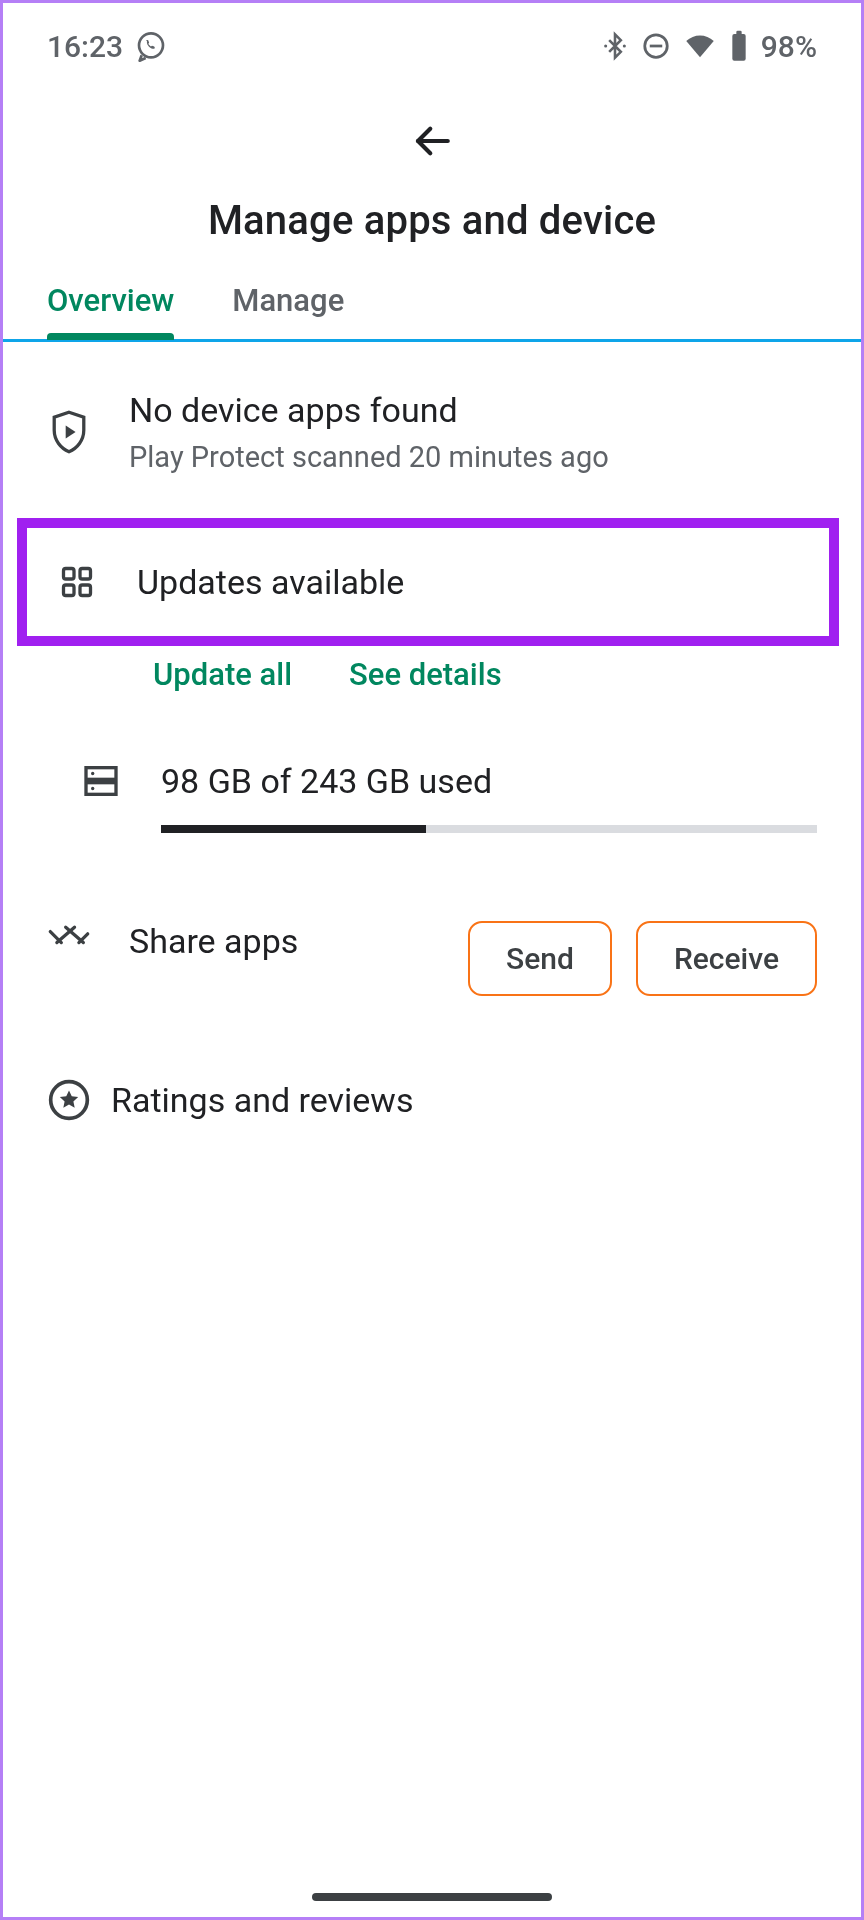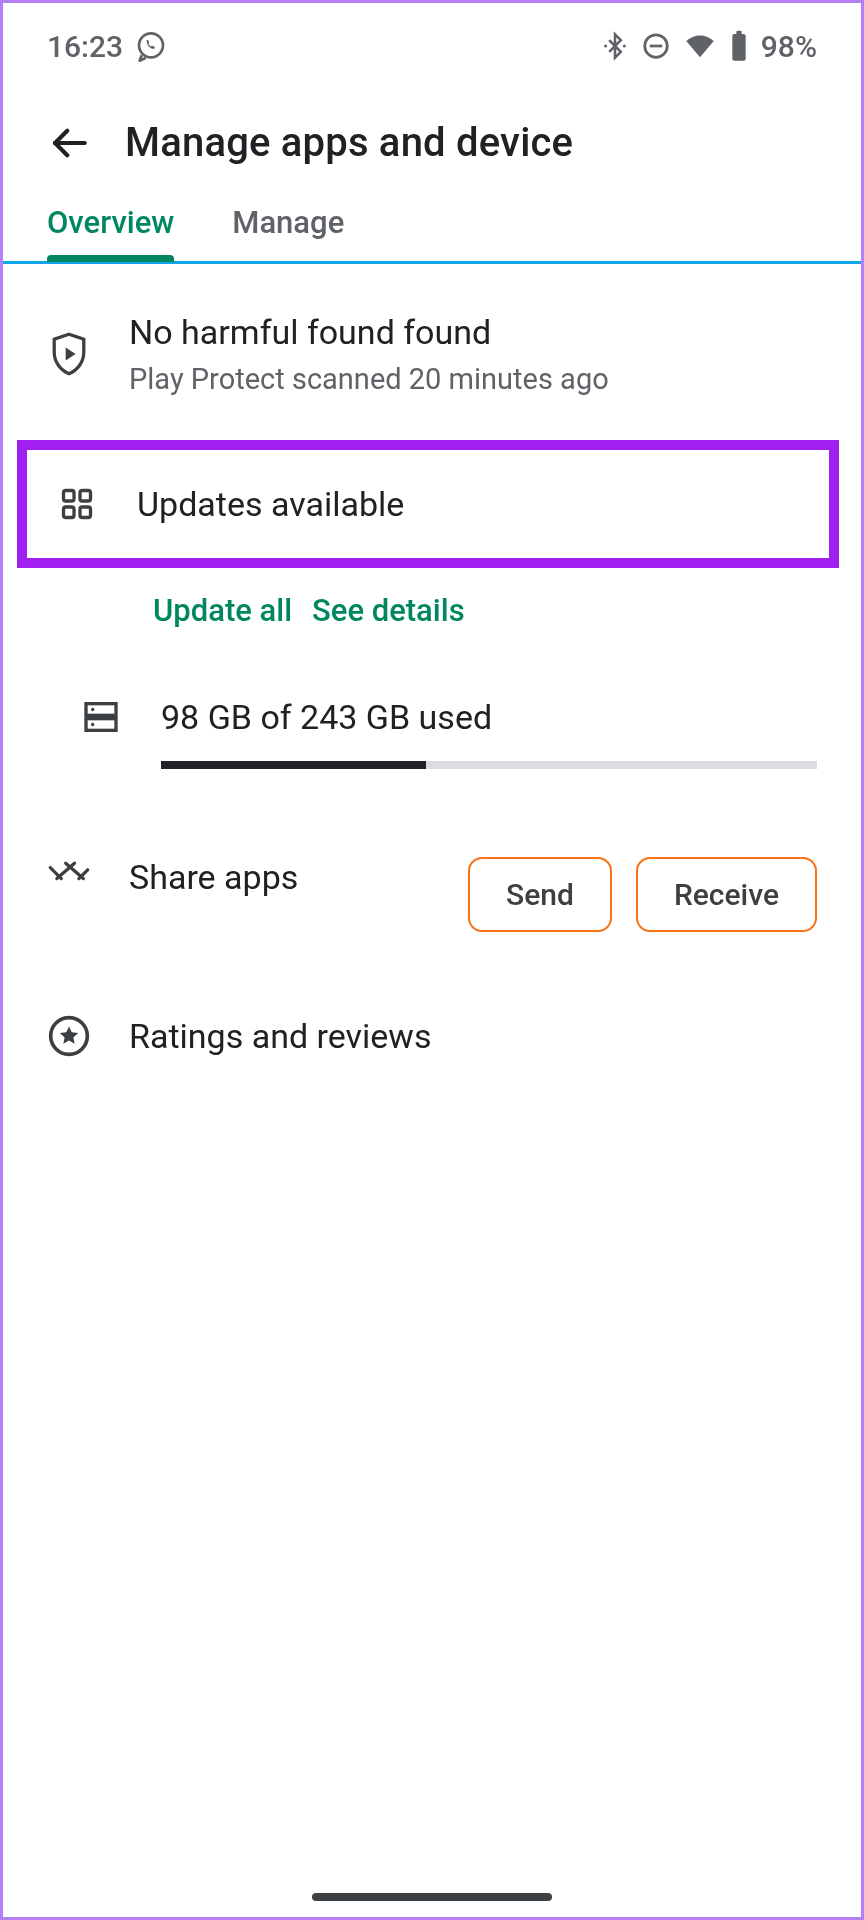--- a/index.html
+++ b/index.html
@@ -25,20 +25,21 @@
   .status-left { display: flex; align-items: center; gap: 12px; }
   .status-right { display: flex; align-items: center; gap: 12px; justify-content: space-between; }
   .status-right .pct { font-size: 30px; }
   .icon svg { display: block; }
   
   .header {
     display: flex;
     align-items: center;
     gap: 34px;
     padding: 44px 44px 34px 44px;
+    flex-direction: column;
   }
   .back-btn { width: 44px; height: 44px; display:flex; align-items:center; justify-content:center; }
   .page-title { font-size: 40px; font-weight: 500; color: #202124; letter-spacing: 0.2px;}
   
   .tabs {
     display: flex;
     gap: 58px;
     padding: 0 44px;
     border-bottom: 3px solid #0ea5e9;
     height: 64px;
@@ -68,31 +69,31 @@
     padding: 48px 44px 40px 44px;
     gap: 38px;
   }
   .row-icon { width: 44px; display:flex; align-items:center; justify-content:center; flex-shrink:0; }
   .row-body { flex: 1; }
   .row-title { font-size: 34px; color: #202124; font-weight: 400; }
   .row-sub { font-size: 29px; color: #5f6368; margin-top: 10px; }
   
   .highlight {
     border: 10px solid #a020f0;
-    margin: 4px 22px 20px 14px;
+    margin: 4px 22px 6px 14px;
     display: flex;
     align-items: center;
     padding: 34px 28px 34px 28px;
     gap: 38px;
   }
   .highlight .row-icon { width: 44px; }
   
   .update-actions {
     display: flex;
-    gap: 20px;
+    gap: 57px;
     padding: 4px 44px 16px 150px;
   }
   .link-btn {
     font-size: 31px;
     font-weight: 500;
     color: #01875f;
   }
   
   .storage-row { padding: 52px 44px 10px 44px; display:flex; gap:38px; align-items:flex-start;margin-left:32px;}
   .storage-body { flex:1; }
@@ -106,21 +107,21 @@
     border: 2px solid #f97316;
     border-radius: 14px;
     padding: 18px 36px;
     font-size: 30px;
     color: #3c4043;
     font-weight: 500;
     background: #fff;
   }
   .pill-group { display:flex; gap:24px; }
   
-  .ratings-row { padding: 72px 24px 10px 44px; display:flex; gap:38px; align-items:center;}
+  .ratings-row { padding: 72px 24px 10px 44px; display:flex; gap:20px; align-items:center;}
   .ratings-title { font-size: 34px; color:#202124; }
   
   .nav-handle {
     position: absolute;
     bottom: 16px;
     left: 50%;
     transform: translateX(-50%);
     width: 240px;
     height: 8px;
     background: #3c4043;
@@ -190,21 +191,21 @@
   <div class="content">
 
     <div class="row">
       <div class="row-icon">
         <svg width="40" height="46" viewBox="0 0 24 28" fill="none" stroke="#3c4043" stroke-width="2">
           <path d="M12 2 L21 5 V13 C21 19 17 24 12 26 C7 24 3 19 3 13 V5 Z"></path>
           <path d="M10 10 L16 14 L10 18 Z" fill="#3c4043" stroke="none"></path>
         </svg>
       </div>
       <div class="row-body">
-        <div class="row-title">No harmful found found</div>
+        <div class="row-title">No device apps found</div>
         <div class="row-sub">Play Protect scanned 20 minutes ago</div>
       </div>
     </div>
 
     <div class="highlight">
       <div class="row-icon">
         <svg width="36" height="36" viewBox="0 0 24 24" fill="none" stroke="#3c4043" stroke-width="2.2">
           <rect x="3" y="3" width="7" height="7" rx="1.5"></rect>
           <rect x="14" y="3" width="7" height="7" rx="1.5"></rect>
           <rect x="3" y="14" width="7" height="7" rx="1.5"></rect>

